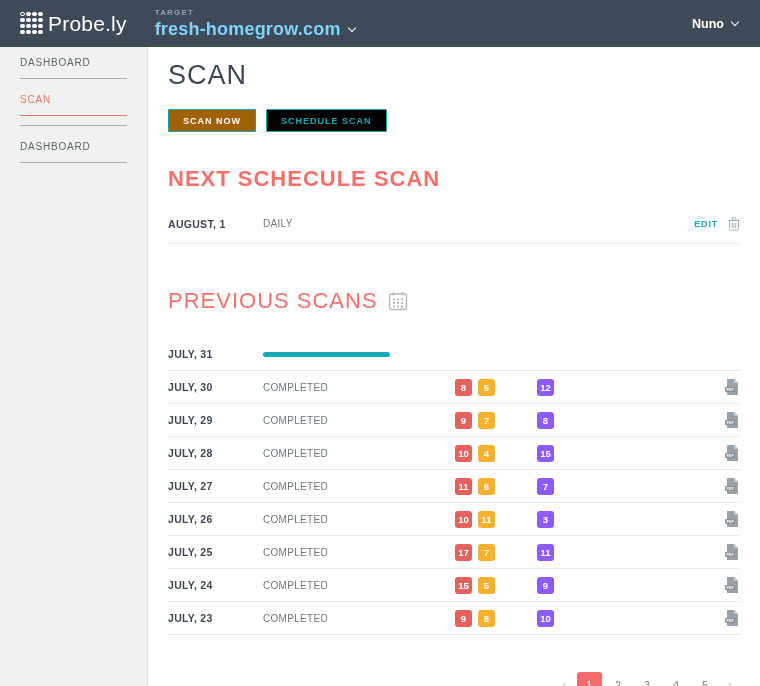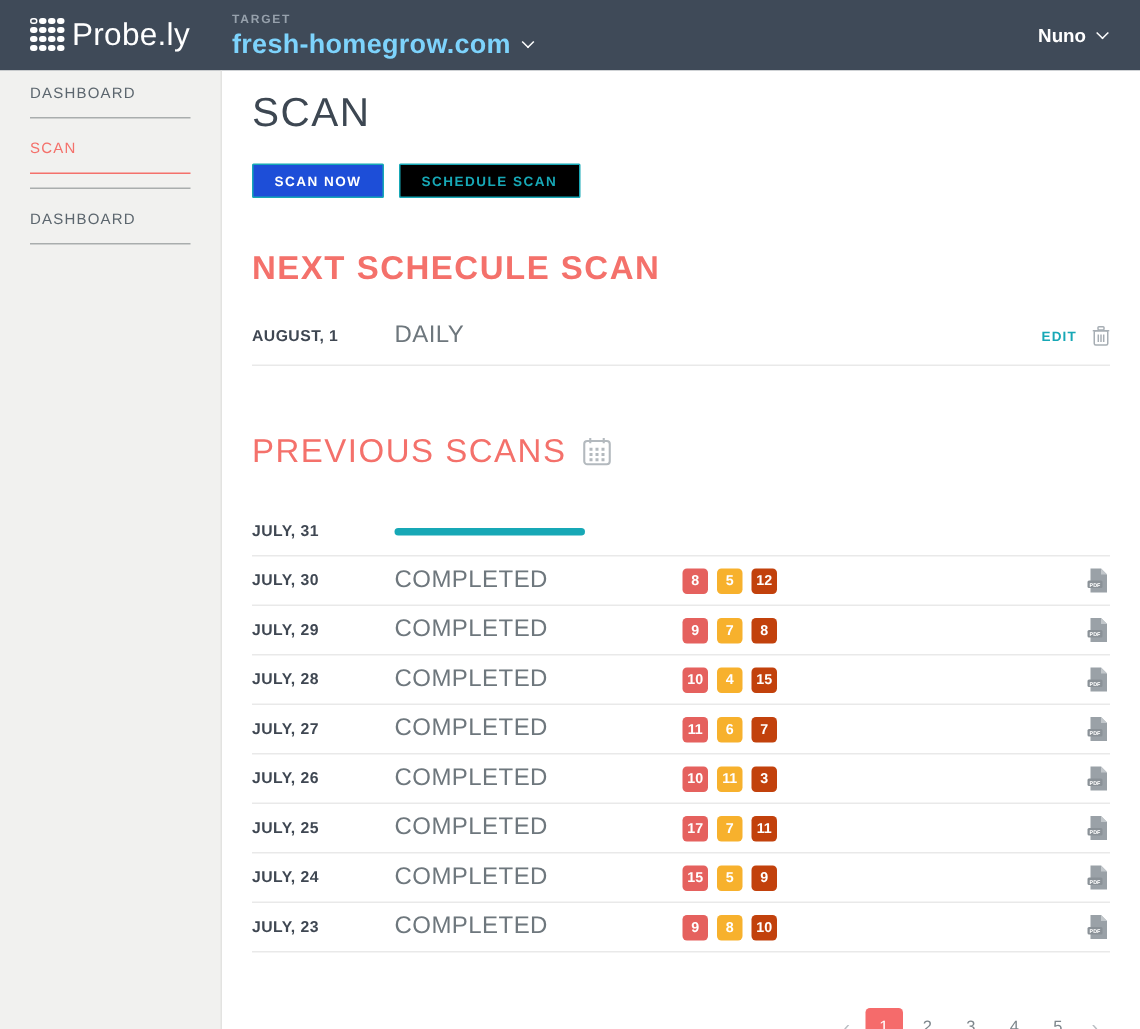--- a/index.html
+++ b/index.html
@@ -55,51 +55,51 @@
   
   .main { position: absolute; top: 47px; left: 148px; width: 612px; height: 639px; background: #fff; padding: 0 20px; }
   .page-title { font-size: 27px; font-weight: 300; color: #3d4752; letter-spacing: 1px; margin-top: 13px; }
   .btn-row { display: flex; margin-top: 18px; }
   .btn {
     height: 23px; font-size: 9px; font-weight: 700; letter-spacing: 1px;
     display: inline-flex; align-items: center; justify-content: center;
     padding: 0 14px; cursor: pointer; border-radius: 1px;
     font-family: "Liberation Sans", sans-serif;
   }
-  .btn-primary { background: #1d4ed8; color: #fff; border: 1px solid #17a8b6; }
+  .btn-primary { background: #a16207; color: #fff; border: 1px solid #17a8b6; }
   .btn-outline { background: #000000; color: #17a8b6; border: 1px solid #17a8b6; margin-left: 10px; }
 
   .section-heading {
     font-size: 22px; font-weight: 300; color: #f4716b; letter-spacing: 1px;
     display: flex; align-items: center;
   }
   .next-heading { margin-top: 34px; font-weight: bold; }
   .prev-heading { margin-top: 44px; }
   .cal-icon { margin-left: 10px; display: inline-flex; }
 
   .sched-row {
     display: flex; align-items: center; height: 40px; margin-top: 12px;
     border-bottom: 1px solid #e9e9e9;
   }
   .col-date { width: 95px; font-size: 10.5px; font-weight: 700; color: #3f4752; letter-spacing: 0.3px; }
-  .col-status { width: 192px; font-size: 16px; color: #6e777d; letter-spacing: 0.3px; }
+  .col-status { width: 192px; font-size: 10px; color: #6e777d; letter-spacing: 0.3px; }
   .edit-link { margin-left: auto; font-size: 9px; font-weight: 700; color: #17a8b6; letter-spacing: 0.8px; cursor: pointer; }
   .trash { margin-left: 10px; cursor: pointer; display: inline-flex; }
 
   .scan-list { margin-top: 24px; }
   .scan-row { display: flex; align-items: center; height: 33px; border-bottom: 1px solid #e9e9e9; }
   .badges { display: flex; align-items: center; width: 150px; }
   .badge {
     min-width: 17px; height: 17px; border-radius: 3px; color: #fff;
     font-size: 9.5px; font-weight: 700; display: inline-flex; align-items: center; justify-content: center;
     margin-right: 6px; padding: 0 3px;
   }
   .badge.high { background: #e5615e; }
   .badge.medium { background: #f7b12d; }
-  .badge.low { background: #c2410c; }
+  .badge.low { background: #8b5cf6; margin-left: 36px; }
   .pdf-btn { margin-left: auto; cursor: pointer; display: inline-flex; }
 
   .progress-track {
     width: 95px; height: 5px; border-radius: 3px; background: #eceff0; overflow: hidden;
   }
   .progress-fill { height: 5px; border-radius: 3px; background: #17a8b6; }
 
   .pagination {
     display: flex; align-items: center; justify-content: flex-end;
     margin-top: 37px;

